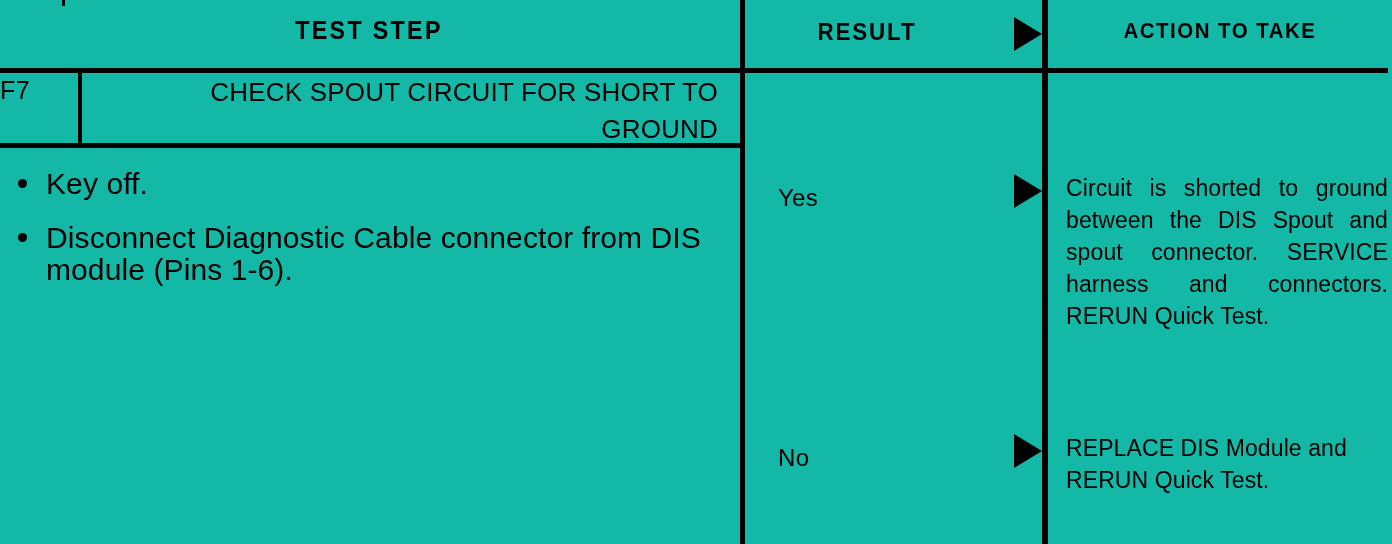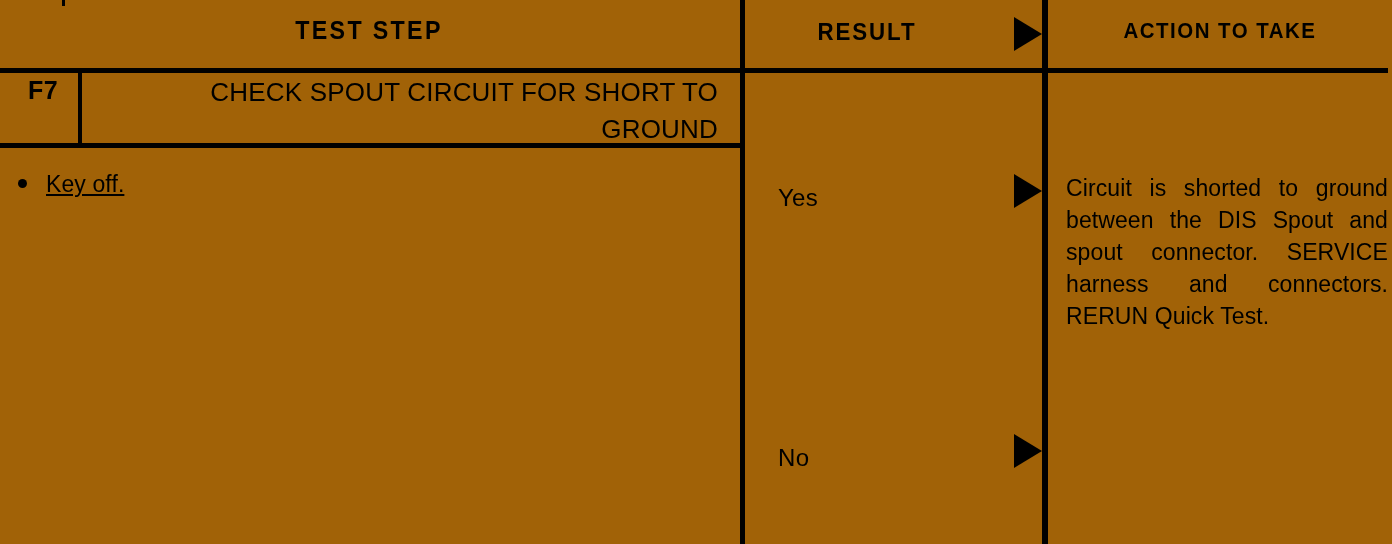--- a/index.html
+++ b/index.html
@@ -9,21 +9,21 @@
     background: #ffffff;
   }
   body {
     font-family: "Liberation Sans", sans-serif;
     color: #000000;
   }
   #page {
     position: relative;
     width: 1392px;
     height: 544px;
-    background: #a16207;
+    background: #14b8a6;
     overflow: hidden;
   }
 
   
   .rule-h {
     position: absolute;
     background: #000000;
   }
   .rule-v {
     position: absolute;
@@ -87,23 +87,22 @@
     border-bottom: 17px solid transparent;
     border-left: 28px solid #000000;
   }
 
   
   .step-id {
     position: absolute;
     left: 0px;
     top: 76px;
     width: 86px;
-    text-align: center;
     font-size: 25px;
-    font-weight: bold;
+    font-weight: normal;
     letter-spacing: 0.5px;
   }
   .step-title {
     position: absolute;
     left: 98px;
     top: 74px;
     width: 620px;
     font-size: 26px;
     font-weight: normal;
     line-height: 37px;
@@ -114,25 +113,24 @@
   
   .bullets {
     position: absolute;
     left: 16px;
     top: 168px;
     width: 700px;
   }
   .bullet-item {
     position: relative;
     padding-left: 30px;
-    font-size: 23px;
+    font-size: 30px;
     line-height: 32px;
     letter-spacing: 0.1px;
     margin-bottom: 22px;
-    text-decoration: underline;
   }
   .bullet-item .dot {
     position: absolute;
     left: 2px;
     top: 11px;
     width: 9px;
     height: 9px;
     background: #000000;
     border-radius: 50%;
   }
@@ -193,28 +191,33 @@
 
   <div class="step-title">CHECK SPOUT CIRCUIT FOR SHORT TO GROUND</div>
 
   <div class="bullets">
 
     <div class="bullet-item">
       <span class="dot"></span>
       <span>Key off.</span>
     </div>
 
+    <div class="bullet-item">
+      <span class="dot"></span>
+      <span>Disconnect Diagnostic Cable connector from DIS module (Pins 1-6).</span>
+    </div>
 
 
   </div>
 
   <div class="result-label" style="left:778px; top:178px;">Yes</div>
 
   <div class="tri" style="left:1014px; top:174px;"></div>
 
   <div class="action-text" style="top:172px;">Circuit is shorted to ground between the DIS Spout and spout connector. SERVICE harness and connectors. RERUN Quick Test.</div>
 
   <div class="result-label" style="left:778px; top:438px;text-align:right;">No</div>
 
   <div class="tri" style="left:1014px; top:434px;"></div>
 
+  <div class="action-text no-justify" style="top:432px;">REPLACE DIS Module and RERUN Quick Test.</div>
 
 </div>
 
 </body></html>

